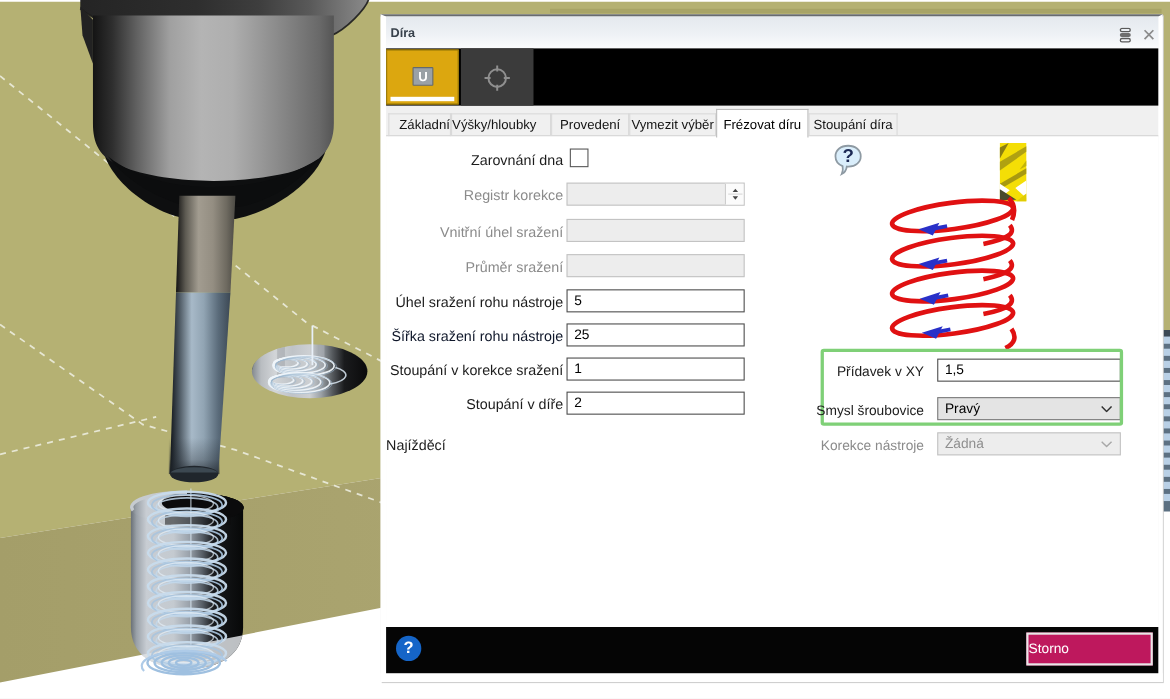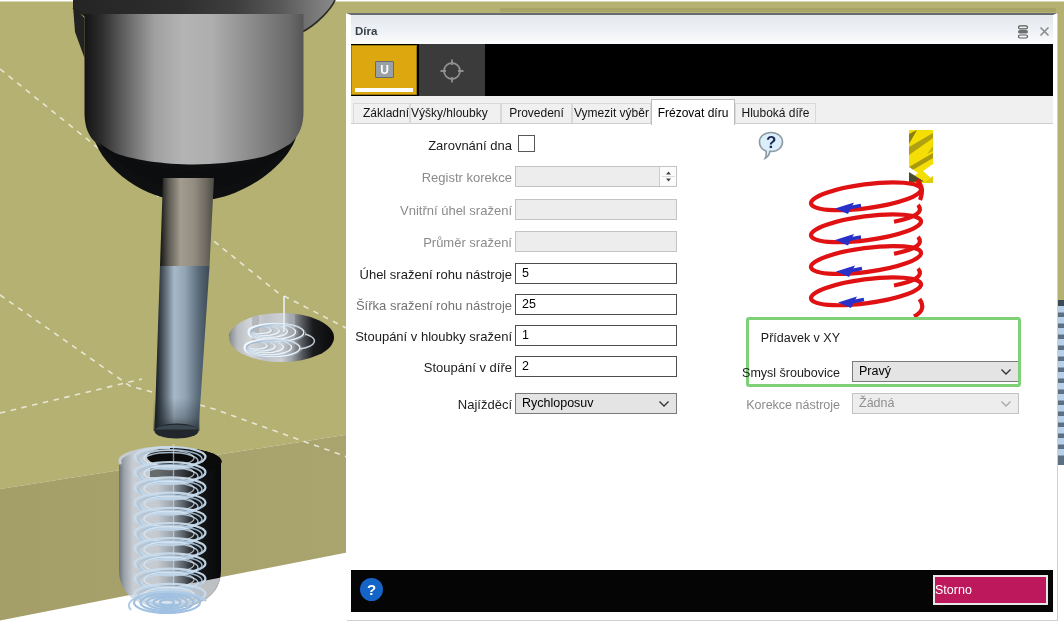--- a/index.html
+++ b/index.html
@@ -241,51 +241,48 @@
 <svg width="26" height="26" viewBox="0 0 26 26" style="position:absolute;left:20px;top:13.5px">
 <circle cx="13" cy="13" r="8" fill="none" stroke="#8f8f8f" stroke-width="1.8"></circle>
 <path d="M13,1.5 L13,7 M13,19 L13,24.5 M1.5,13 L7,13 M19,13 L24.5,13" stroke="#8f8f8f" stroke-width="1.8"></path>
 </svg>
     </div>
 <div style="position:absolute;left:0;top:108px;width:702px;height:1px;background:#cfcfcf"></div>
 <div style="position:absolute;left:2px;top:88px;width:57px;height:32px;border:1px solid #d9d9d9;border-bottom:none;box-sizing:border-box;text-align:right;font-size:12px;line-height:19px;color:#141414;white-space:nowrap;overflow:hidden">Základní</div>
 <div style="position:absolute;left:59px;top:88px;width:91px;height:20px;border:1px solid #d9d9d9;border-bottom:none;box-sizing:border-box;font-size:12px;line-height:19px;color:#141414;white-space:nowrap;overflow:hidden">Výšky/hloubky</div>
 <div style="position:absolute;left:150px;top:88px;width:71px;height:20px;border:1px solid #d9d9d9;border-bottom:none;box-sizing:border-box;text-align:center;font-size:12px;line-height:19px;color:#141414;white-space:nowrap;overflow:hidden">Provedení</div>
 <div style="position:absolute;left:221px;top:88px;width:79px;height:20px;border:1px solid #d9d9d9;border-bottom:none;box-sizing:border-box;text-align:center;font-size:12px;line-height:19px;color:#141414;white-space:nowrap;overflow:hidden">Vymezit výběr</div>
-<div style="position:absolute;left:384px;top:88px;width:81px;height:20px;border:1px solid #d9d9d9;border-bottom:none;box-sizing:border-box;text-align:center;font-size:12px;line-height:19px;color:#141414;white-space:nowrap;overflow:hidden">Hluboká díře</div>
+<div style="position:absolute;left:384px;top:88px;width:81px;height:20px;border:1px solid #d9d9d9;border-bottom:none;box-sizing:border-box;text-align:center;font-size:12px;line-height:19px;color:#141414;white-space:nowrap;overflow:hidden">Stoupání díra</div>
 <div style="position:absolute;left:300px;top:84px;width:84px;height:26px;background:#fff;border:1px solid #bcbcbc;border-bottom:none;box-sizing:border-box;text-align:center;font-size:12px;line-height:27px;color:#000;z-index:3;white-space:nowrap">Frézovat díru</div>
 <div style="position:absolute;left:0;top:109px;width:702px;height:446px;background:#fff"></div>
 <div style="position:absolute;left:0px;top:123px;width:161px;text-align:right;font-size:13px;color:#1c1c1c;z-index:4">Zarovnání dna</div>
 <div style="position:absolute;left:167px;top:120px;width:17px;height:17px;background:#fff;border:1px solid #585858;box-sizing:border-box;z-index:4"></div>
 <div style="position:absolute;left:0px;top:155px;width:161px;text-align:right;font-size:13px;color:#8b8b8b;z-index:4">Registr korekce</div>
 <div style="position:absolute;left:164px;top:151px;width:162px;height:21px;background:#ededed;border:1px solid #c3c3c3;box-sizing:border-box;font-size:12.5px;color:#8f8f8f;line-height:19px;padding-left:6px;z-index:4"></div>
 <div style="position:absolute;left:308px;top:152px;width:17px;height:19px;background:#fbfbfb;border-left:1px solid #cdcdcd;box-sizing:border-box;z-index:5">
 <svg width="17" height="19" viewBox="0 0 17 19">
         <path d="M8.5,4.5 L11,7.5 L6,7.5 Z" fill="#444"></path>
         <path d="M8.5,14.5 L11,11.5 L6,11.5 Z" fill="#444"></path>
         <line x1="2" y1="9.5" x2="15" y2="9.5" stroke="#dcdcdc" stroke-width="1"></line>
       </svg></div>
 <div style="position:absolute;left:0px;top:188px;width:161px;text-align:right;font-size:13px;color:#8b8b8b;z-index:4">Vnitřní úhel sražení</div>
 <div style="position:absolute;left:164px;top:184px;width:162px;height:21px;background:#ededed;border:1px solid #c3c3c3;box-sizing:border-box;font-size:12.5px;color:#8f8f8f;line-height:19px;padding-left:6px;z-index:4"></div>
 <div style="position:absolute;left:0px;top:220px;width:161px;text-align:right;font-size:13px;color:#8b8b8b;z-index:4">Průměr sražení</div>
 <div style="position:absolute;left:164px;top:216px;width:162px;height:21px;background:#ededed;border:1px solid #c3c3c3;box-sizing:border-box;font-size:12.5px;color:#8f8f8f;line-height:19px;padding-left:6px;z-index:4"></div>
 <div style="position:absolute;left:0px;top:252px;width:161px;text-align:right;font-size:13px;color:#1c1c1c;z-index:4">Úhel sražení rohu nástroje</div>
 <div style="position:absolute;left:164px;top:248px;width:162px;height:21px;background:#fff;border:1px solid #4e4e4e;box-sizing:border-box;font-size:12.5px;color:#000;line-height:19px;padding-left:6px;z-index:4">5</div>
-<div style="position:absolute;left:0px;top:283px;width:161px;text-align:right;font-size:13px;color:#737373;z-index:4">Šířka sražení rohu nástroje</div>
+<div style="position:absolute;left:0px;top:283px;width:161px;text-align:right;font-size:13px;color:#0f172a;z-index:4">Šířka sražení rohu nástroje</div>
 <div style="position:absolute;left:164px;top:279px;width:162px;height:21px;background:#fff;border:1px solid #4e4e4e;box-sizing:border-box;font-size:12.5px;color:#000;line-height:19px;padding-left:6px;z-index:4">25</div>
-<div style="position:absolute;left:0px;top:314px;width:161px;text-align:right;font-size:13px;color:#1c1c1c;z-index:4">Stoupání v hloubky sražení</div>
+<div style="position:absolute;left:0px;top:314px;width:161px;text-align:right;font-size:13px;color:#1c1c1c;z-index:4">Stoupání v korekce sražení</div>
 <div style="position:absolute;left:164px;top:310px;width:162px;height:21px;background:#fff;border:1px solid #4e4e4e;box-sizing:border-box;font-size:12.5px;color:#000;line-height:19px;padding-left:6px;z-index:4">1</div>
 <div style="position:absolute;left:0px;top:345px;width:161px;text-align:right;font-size:13px;color:#1c1c1c;z-index:4">Stoupání v díře</div>
 <div style="position:absolute;left:164px;top:341px;width:162px;height:21px;background:#fff;border:1px solid #4e4e4e;box-sizing:border-box;font-size:12.5px;color:#000;line-height:19px;padding-left:6px;z-index:4">2</div>
-<div style="position:absolute;left:0px;top:381.5px;width:161px;text-align:right;font-size:13px;color:#1c1c1c;z-index:4">Najížděcí</div>
-<div style="position:absolute;left:164px;top:377.5px;width:162px;height:21px;background:#e4e4e4;border:1px solid #7a7a7a;box-sizing:border-box;font-size:12.5px;color:#000;line-height:19px;padding-left:6px;z-index:4">Rychloposuv
-<svg width="10" height="6" viewBox="0 0 10 6" style="position:absolute;right:7px;top:7px">
-        <path d="M0.5,0.5 L5,5 L9.5,0.5" fill="none" stroke="#303030" stroke-width="1.3"></path>
-      </svg></div>
+<div style="position:absolute;left:0px;top:381.5px;width:161px;text-align:left;font-size:13px;color:#1c1c1c;z-index:4">Najížděcí</div>
 <div style="position:absolute;left:330px;top:316px;width:159px;text-align:right;font-size:12.5px;color:#1c1c1c;z-index:7">Přídavek v XY</div>
+<div style="position:absolute;left:501px;top:311px;width:167px;height:21px;background:#fff;border:1px solid #4e4e4e;box-sizing:border-box;font-size:12.5px;color:#000;line-height:19px;padding-left:6px;z-index:4">1,5</div>
 <div style="position:absolute;left:330px;top:351px;width:159px;text-align:right;font-size:12.5px;color:#1c1c1c;z-index:7">Smysl šroubovice</div>
 <div style="position:absolute;left:501px;top:346px;width:167px;height:21px;background:#e4e4e4;border:1px solid #7a7a7a;box-sizing:border-box;font-size:12.5px;color:#000;line-height:19px;padding-left:6px;z-index:4">Pravý
 <svg width="10" height="6" viewBox="0 0 10 6" style="position:absolute;right:7px;top:7px">
         <path d="M0.5,0.5 L5,5 L9.5,0.5" fill="none" stroke="#303030" stroke-width="1.3"></path>
       </svg></div>
 <div style="position:absolute;left:330px;top:382.5px;width:159px;text-align:right;font-size:12.5px;color:#8b8b8b;z-index:7">Korekce nástroje</div>
 <div style="position:absolute;left:501px;top:377.5px;width:167px;height:21px;background:#ededed;border:1px solid #c3c3c3;box-sizing:border-box;font-size:12.5px;color:#8f8f8f;line-height:19px;padding-left:6px;z-index:4">Žádná
 <svg width="10" height="6" viewBox="0 0 10 6" style="position:absolute;right:7px;top:7px">
         <path d="M0.5,0.5 L5,5 L9.5,0.5" fill="none" stroke="#a8a8a8" stroke-width="1.3"></path>
       </svg></div>

